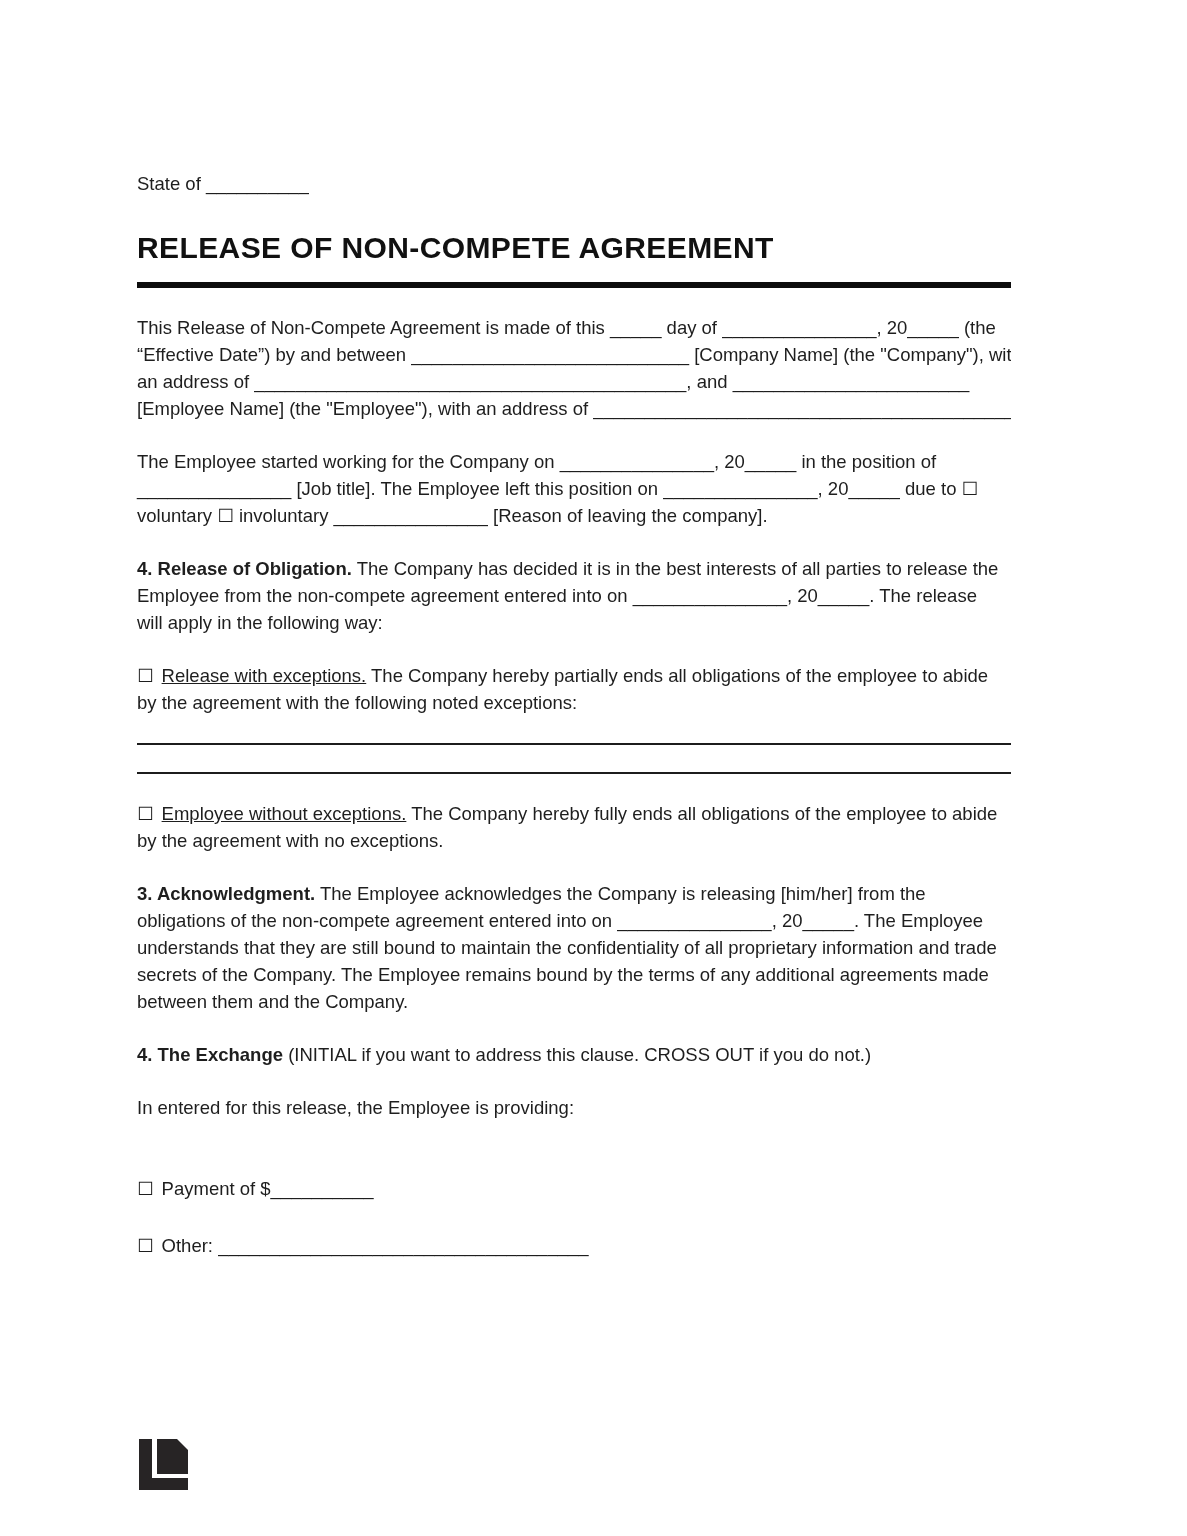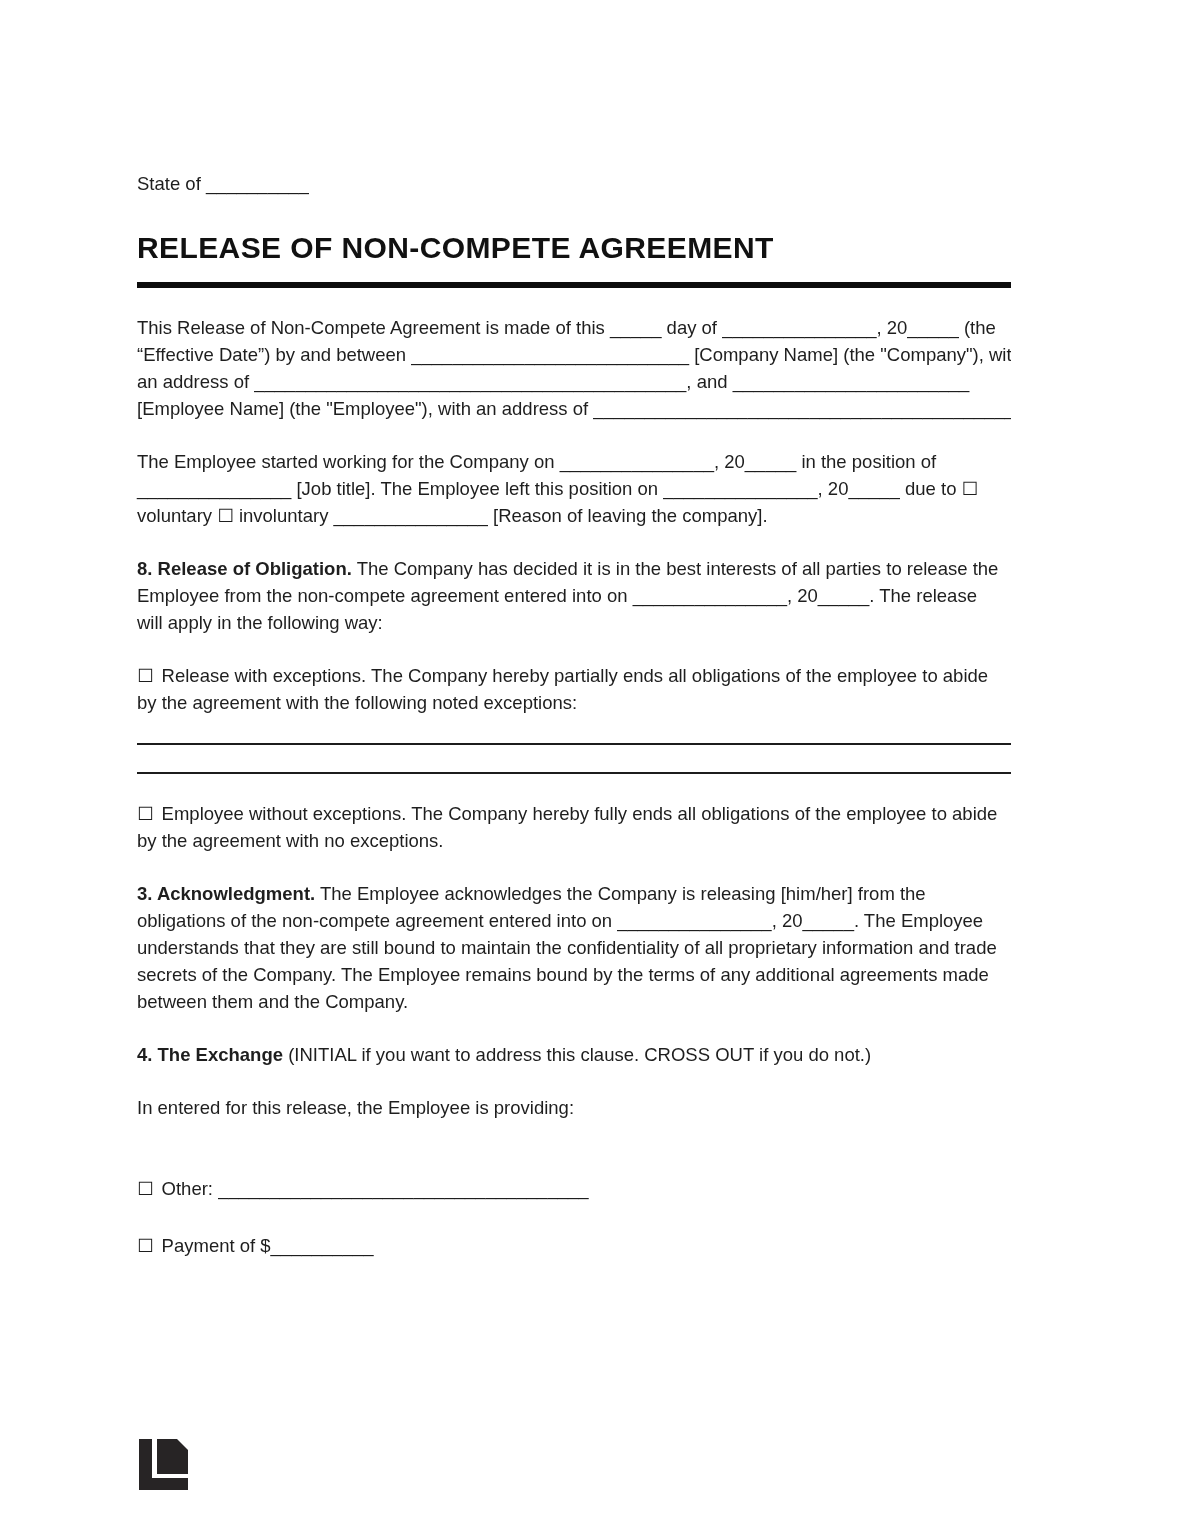--- a/index.html
+++ b/index.html
@@ -29,21 +29,21 @@
     padding-bottom: 17px;
   }
   .title {
     font-size: 30px;
     line-height: 34px;
     font-weight: bold;
     letter-spacing: 0.4px;
     color: #111111;
   }
   .sec-heading { font-weight: bold; }
-  .opt-label { }
+  .opt-label { text-decoration: underline; }
   .cb { font-family: "DejaVu Sans", sans-serif; margin-right: 8px; }
   .write-lines { margin-top: 0; }
   .write-line { height: 27px; border-bottom: 2px solid #1c1c1c; }
   .opt-row { line-height: 30px; white-space: pre-line; }
   .logo { position: absolute; left: 135px; top: 1437px; width: 55px; height: 55px; }
 </style>
 </head>
 <body>
 
 <div class="page">
@@ -58,21 +58,21 @@
     <p class="para">This Release of Non-Compete Agreement is made of this _____ day of _______________, 20_____ (the
 “Effective Date”) by and between ___________________________ [Company Name] (the "Company"), with
 an address of __________________________________________, and _______________________
 [Employee Name] (the "Employee"), with an address of _________________________________________.</p>
 
 
     <p class="para">The Employee started working for the Company on _______________, 20_____ in the position of
 _______________ [Job title]. The Employee left this position on _______________, 20_____ due to ☐
 voluntary ☐ involuntary _______________ [Reason of leaving the company].</p>
 
-    <p class="para"><span class="sec-heading">8. Release of Obligation.</span><span> The Company has decided it is in the best interests of all parties to release the
+    <p class="para"><span class="sec-heading">4. Release of Obligation.</span><span> The Company has decided it is in the best interests of all parties to release the
 Employee from the non-compete agreement entered into on _______________, 20_____. The release
 will apply in the following way:</span></p>
 
     <p class="para"><span class="cb">☐</span><span class="opt-label">Release with exceptions.</span><span> The Company hereby partially ends all obligations of the employee to abide
 by the agreement with the following noted exceptions:</span></p>
 
     <div class="write-lines">
       <div class="write-line"></div>
       <div class="write-line"></div>
     </div>
@@ -85,22 +85,22 @@
 understands that they are still bound to maintain the confidentiality of all proprietary information and trade
 secrets of the Company. The Employee remains bound by the terms of any additional agreements made
 between them and the Company.</span></p>
 
 
     <p class="para"><span class="sec-heading">4. The Exchange</span><span> (INITIAL if you want to address this clause. CROSS OUT if you do not.)</span></p>
 
     <p class="para">In entered for this release, the Employee is providing:</p>
 
     <div class="para">
+      <div class="opt-row"><span class="cb">☐</span><span>Payment of $__________</span></div>
       <div class="opt-row"><span class="cb">☐</span><span>Other: ____________________________________</span></div>
-      <div class="opt-row"><span class="cb">☐</span><span>Payment of $__________</span></div>
     </div>
 
   </div>
 
   <svg class="logo" viewBox="0 0 55 55" xmlns="http://www.w3.org/2000/svg">
     <path d="M4 2 H17 V41 H53 V53 H4 Z" fill="#272425"></path>
     <path d="M22 2 H42 L53 13 V37 H22 Z" fill="#272425"></path>
   </svg>
 </div>
 

